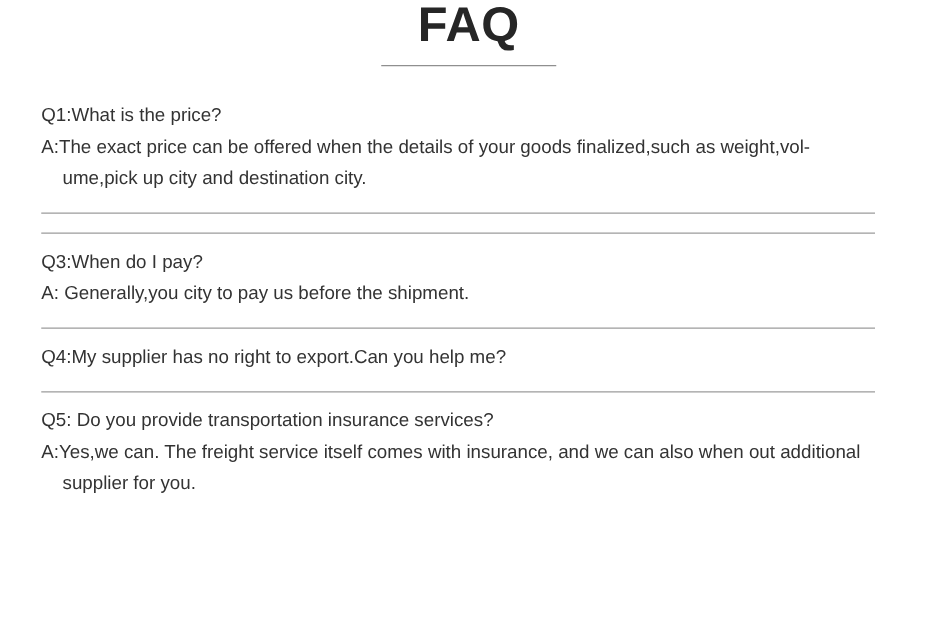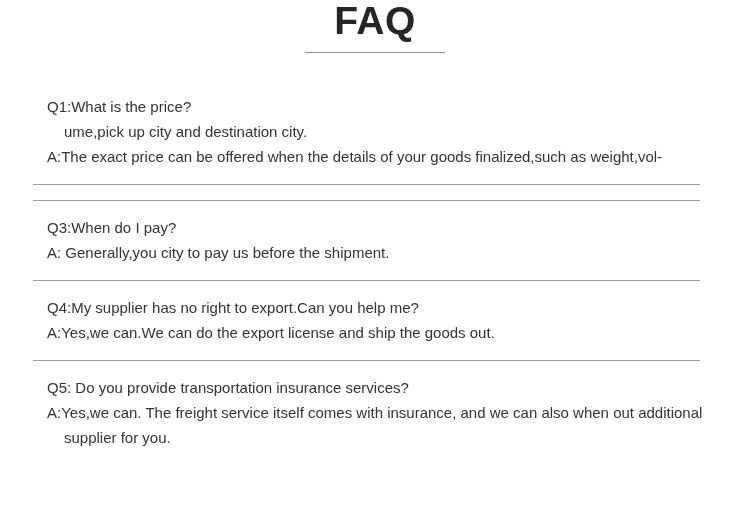--- a/index.html
+++ b/index.html
@@ -32,21 +32,21 @@
     border: none;
     border-top: 1px solid #8f8f8f;
     margin: 12px auto 0 auto;
   }
   .faq-body {
     padding: 27px 50px 0 33px;
     font-size: 15px;
     line-height: 25px;
   }
   .qa-block {
-    margin: 14px;
+    margin: 0;
   }
   .question {
     white-space: pre;
   }
   .answer-line {
     white-space: pre;
   }
   .answer-line.cont {
     padding-left: 17px;
   }
@@ -63,44 +63,41 @@
 <div class="faq-header">
   <h1 class="faq-title">FAQ</h1>
   <hr class="title-underline">
 </div>
 
 <div class="faq-body">
 
   <div class="qa-block">
     <div class="question">Q1:What is the price?</div>
     <div class="answer">
+      <div class="answer-line">A:The exact price can be offered when the details of your goods finalized,such as weight,vol-</div>
       <div class="answer-line cont">ume,pick up city and destination city.</div>
-      <div class="answer-line">A:The exact price can be offered when the details of your goods finalized,such as weight,vol-</div>
     </div>
   </div>
 
   <hr class="divider">
 
 
   <hr class="divider">
 
   <div class="qa-block">
     <div class="question">Q3:When do I pay?</div>
     <div class="answer">
       <div class="answer-line">A: Generally,you city to pay us before the shipment.</div>
     </div>
   </div>
 
   <hr class="divider">
 
   <div class="qa-block">
     <div class="question">Q4:My supplier has no right to export.Can you help me?</div>
-    <div class="answer">
-      <div class="answer-line">A:Yes,we can.We can do the export license and ship the goods out.</div>
-    </div>
   </div>
 
   <hr class="divider">
 
   <div class="qa-block">
     <div class="question">Q5: Do you provide transportation insurance services?</div>
     <div class="answer">
       <div class="answer-line">A:Yes,we can. The freight service itself comes with insurance, and we can also when out additional</div>
       <div class="answer-line cont">supplier for you.</div>
     </div>

